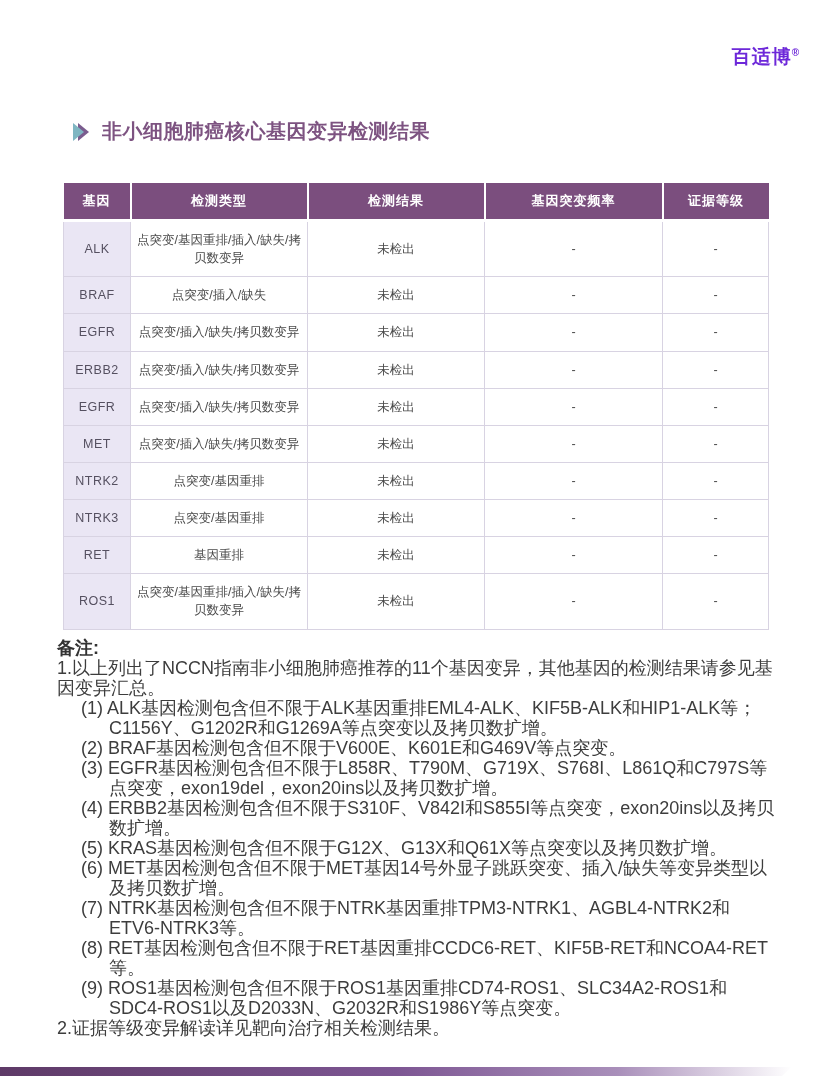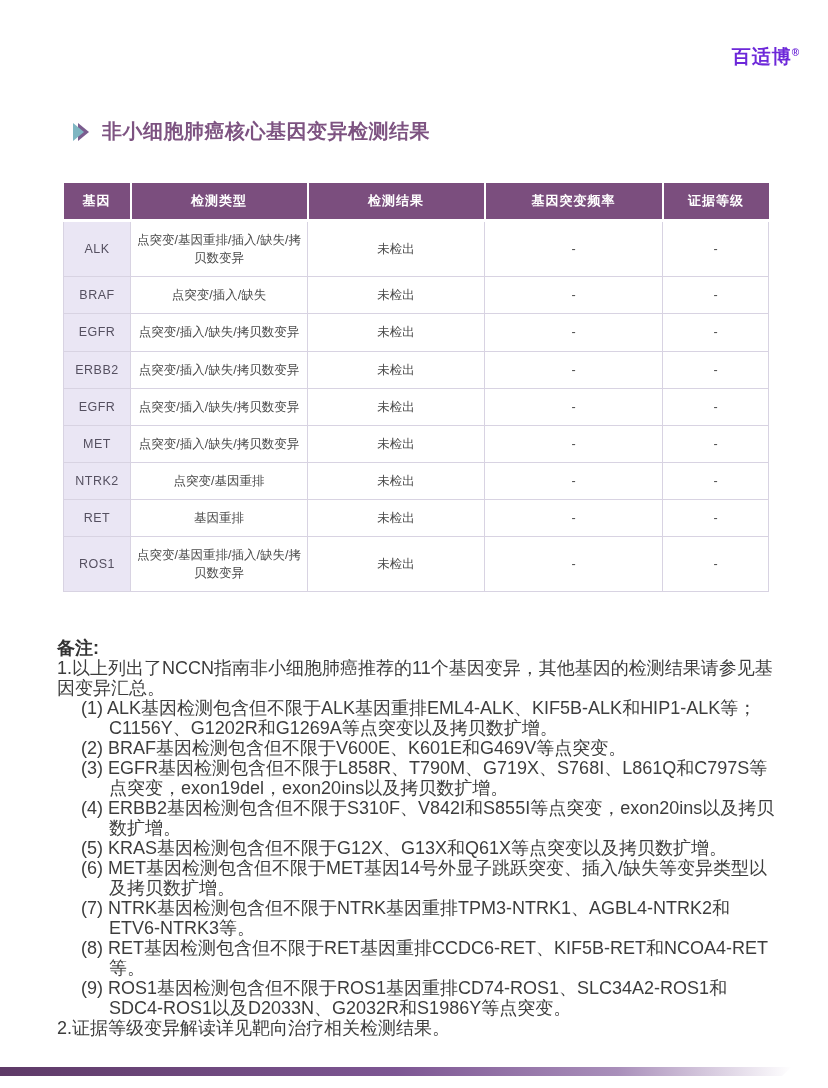--- a/index.html
+++ b/index.html
@@ -186,20 +186,27 @@
 
 
   <tr>
     <td class="gene">NTRK2</td>
     <td>点突变/基因重排</td>
     <td>未检出</td>
     <td>-</td>
     <td>-</td>
   </tr>
 
+  <tr>
+    <td class="gene">NTRK3</td>
+    <td>点突变/基因重排</td>
+    <td>未检出</td>
+    <td>-</td>
+    <td>-</td>
+  </tr>
 
   <tr>
     <td class="gene">RET</td>
     <td>基因重排</td>
     <td>未检出</td>
     <td>-</td>
     <td>-</td>
   </tr>
 
   <tr>

